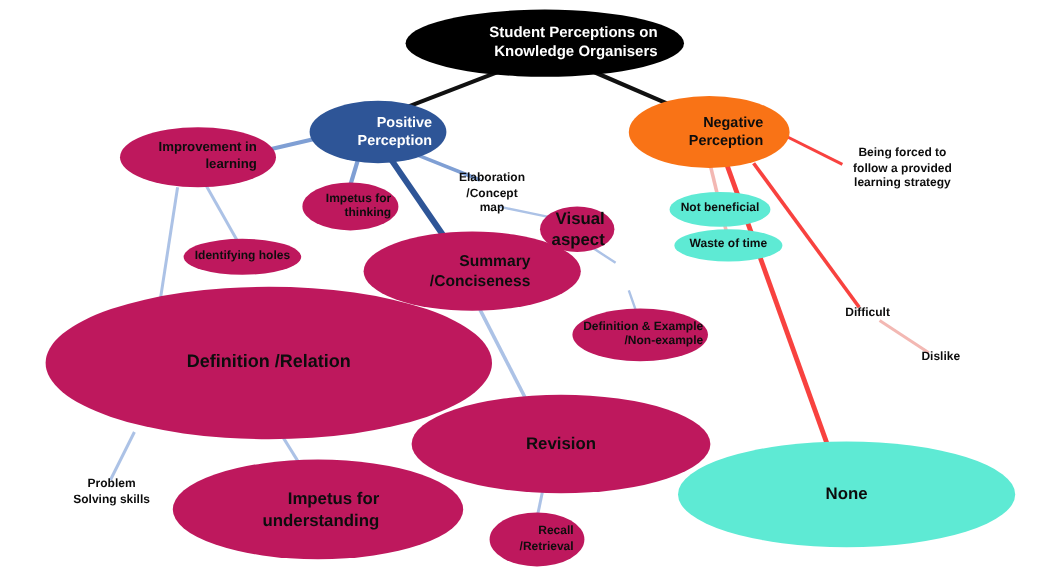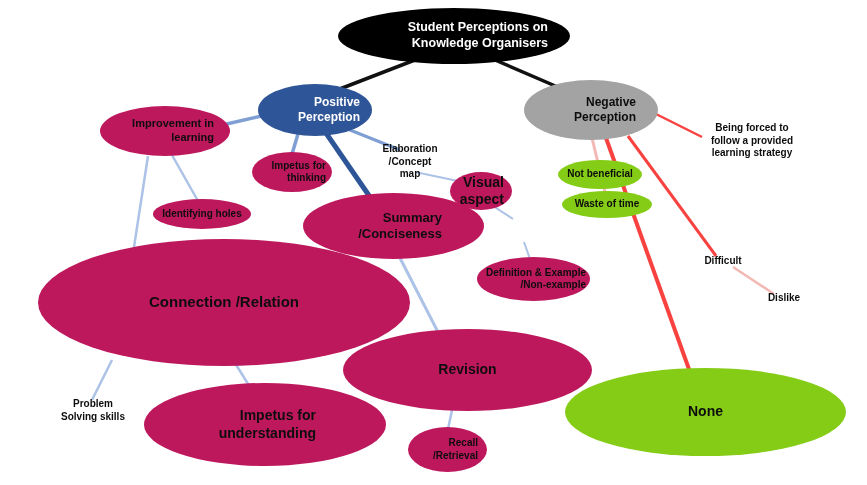--- a/index.html
+++ b/index.html
@@ -14,22 +14,22 @@
   .node{
     position:absolute;
     display:flex;align-items:center;justify-content:center;
     text-align:center;font-weight:bold;color:#111;
     box-sizing:border-box;line-height:1.25;
   }
   .ellipse{border-radius:50%;text-align:right;}
   .root{background:#000000;color:#ffffff;}
   .pos{background:#2e5597;color:#ffffff;}
   .pos-child{background:#be185d;color:#0d0d0d;}
-  .neg{background:#a3a3a3;color:#0d0d0d;}
-  .neg-child{background:#84cc16;color:#0d0d0d;}
+  .neg{background:#f97316;color:#0d0d0d;}
+  .neg-child{background:#5eead4;color:#0d0d0d;}
   .label{background:transparent;color:#0d0d0d;}
 </style>
 </head>
 <body>
 
 <div id="stage">
 
   <svg id="edges" viewBox="0 0 867 485">
     <line x1="420" y1="58" x2="332" y2="92" stroke="#111111" stroke-width="3.5"></line>
     <line x1="495" y1="60" x2="560" y2="88" stroke="#111111" stroke-width="3.5"></line>
@@ -70,21 +70,21 @@
 
   <div class="node ellipse pos-child" style="left:450px;top:172px;width:62px;height:38px;font-size:14px;padding:0 8px;">Visual aspect</div>
 
   <div class="node ellipse pos-child" style="left:153px;top:199px;width:98px;height:30px;font-size:10px;">Identifying holes</div>
 
   <div class="node ellipse pos-child" style="left:303px;top:193px;width:181px;height:66px;font-size:13px;padding:0 42px;">Summary /Conciseness</div>
 
 
   <div class="node ellipse pos-child" style="left:477px;top:257px;width:113px;height:44px;font-size:10px;padding:0 4px;">Definition &amp; Example /Non-example</div>
 
-  <div class="node ellipse pos-child" style="left:38px;top:239px;width:372px;height:127px;font-size:15px;">Connection /Relation</div>
+  <div class="node ellipse pos-child" style="left:38px;top:239px;width:372px;height:127px;font-size:15px;">Definition /Relation</div>
 
   <div class="node ellipse pos-child" style="left:343px;top:329px;width:249px;height:82px;font-size:14px;">Revision</div>
 
   <div class="node label" style="left:56px;top:398px;width:74px;font-size:10px;">Problem Solving skills</div>
 
   <div class="node ellipse pos-child" style="left:144px;top:383px;width:242px;height:83px;font-size:14px;padding:0 70px;">Impetus for understanding</div>
 
   <div class="node ellipse pos-child" style="left:408px;top:427px;width:79px;height:45px;font-size:10px;padding:0 9px;">Recall /Retrieval</div>
 
   <div class="node ellipse neg-child" style="left:558px;top:160px;width:84px;height:29px;font-size:10px;">Not beneficial</div>

